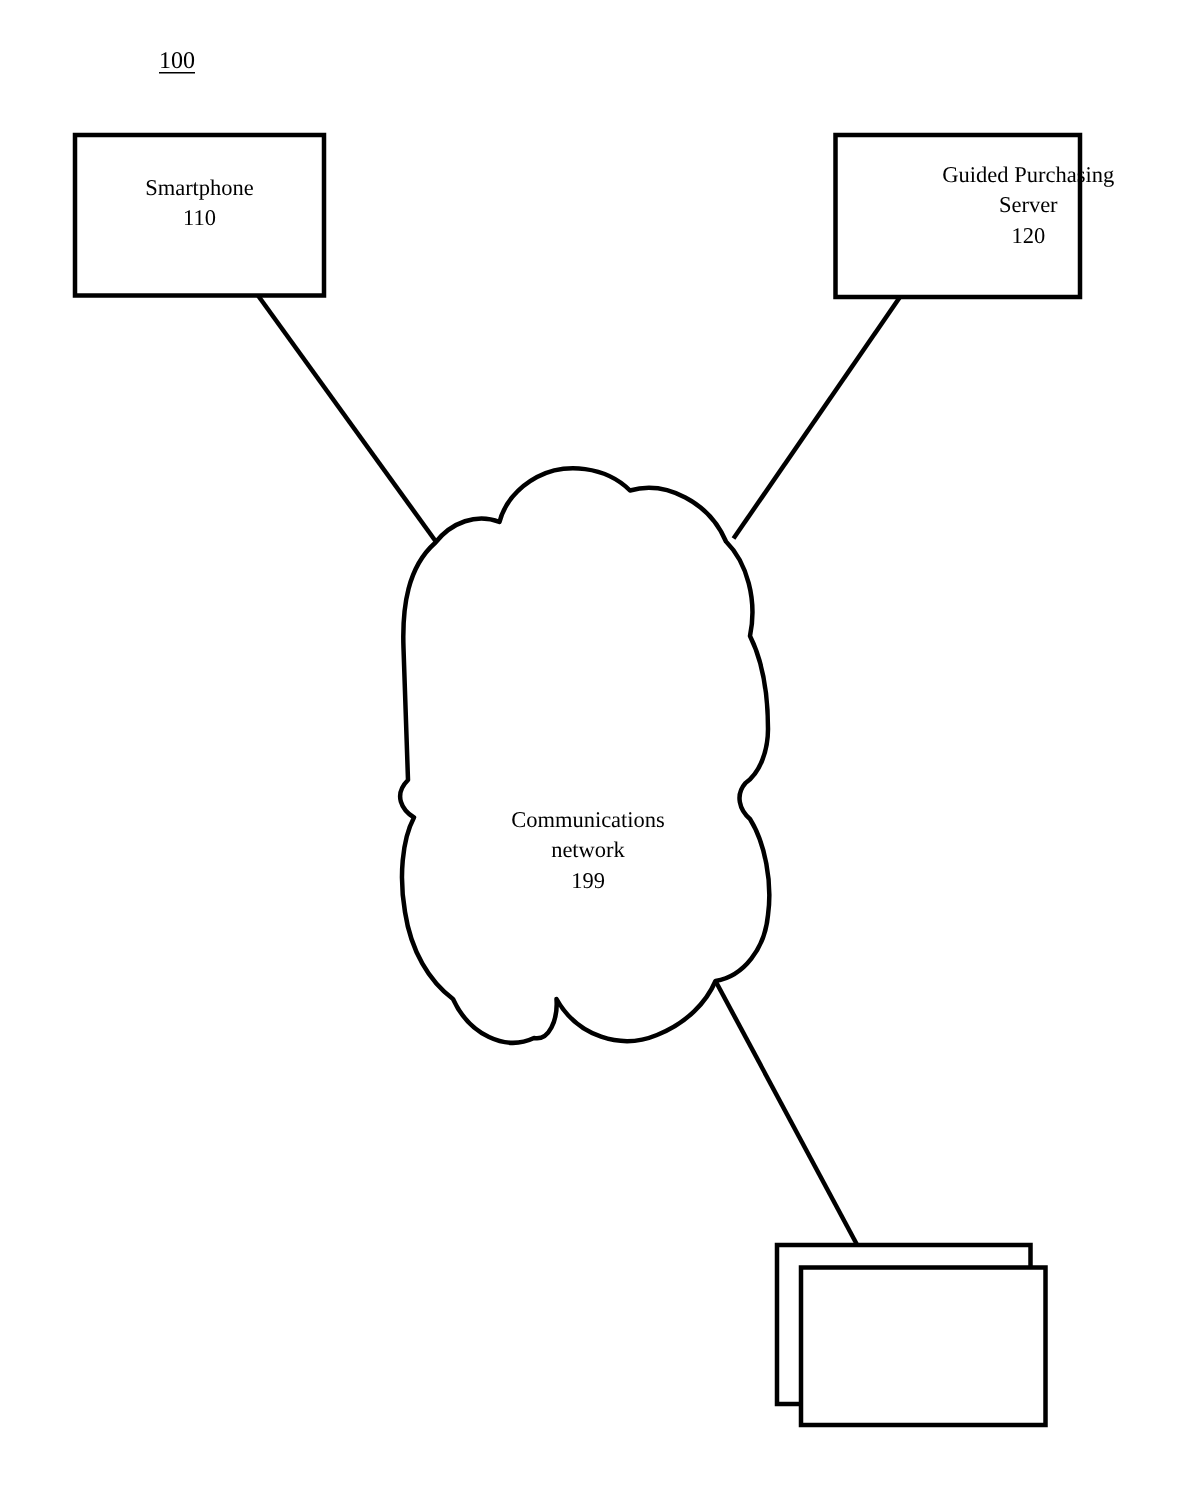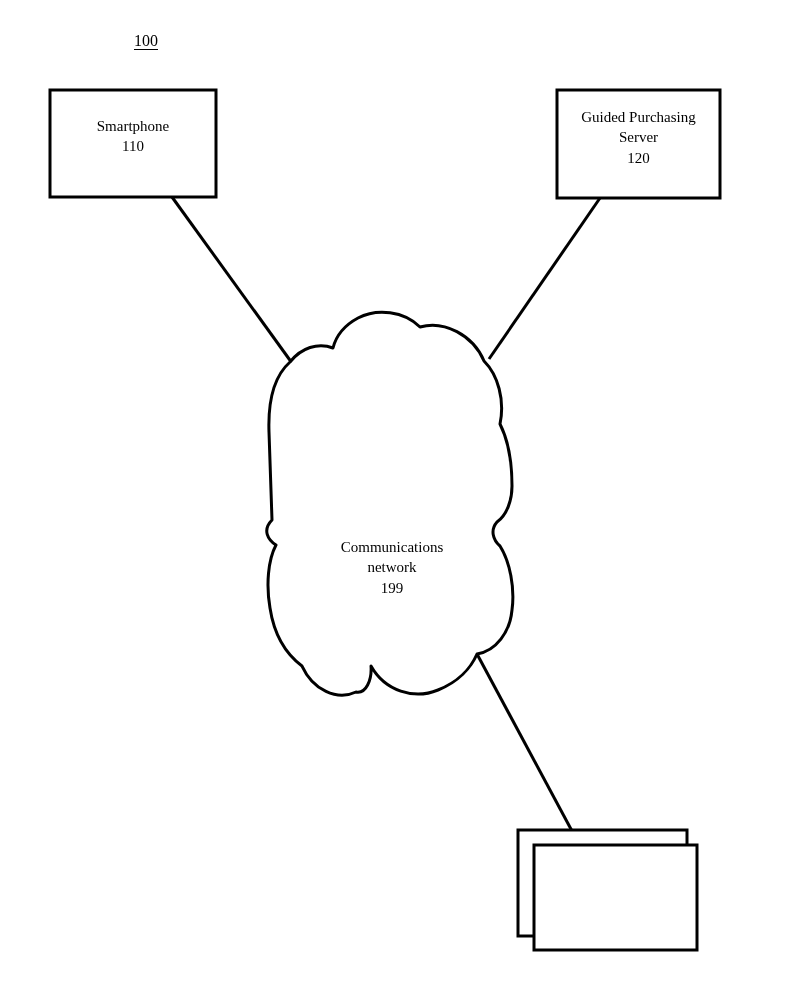--- a/index.html
+++ b/index.html
@@ -40,31 +40,31 @@
   }
   #fig-number {
     position: absolute;
     left: 106px;
     top: 32px;
     font-family: "Liberation Serif", "DejaVu Serif", serif;
     font-size: 16px;
     text-decoration: underline;
     text-underline-offset: 3px;
     color: #000000;
-    margin-left: 28px;
   }
   #label-smartphone {
     left: 50px;
     top: 116px;
     width: 166px;
   }
   #label-server {
     left: 557px;
     top: 107px;
     width: 163px;
+    padding-left: 47px;
   }
   #label-cloud {
     left: 297px;
     top: 537px;
     width: 190px;
   }
   #label-advertiser {
     left: 534px;
     top: 874px;
     width: 163px;

